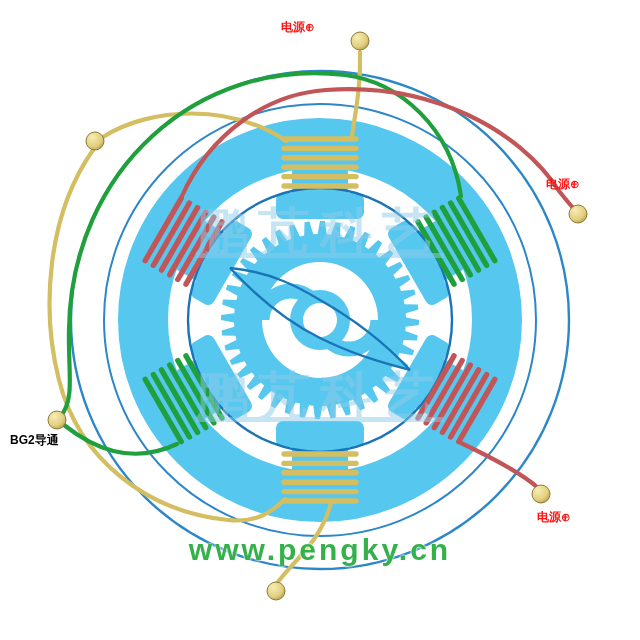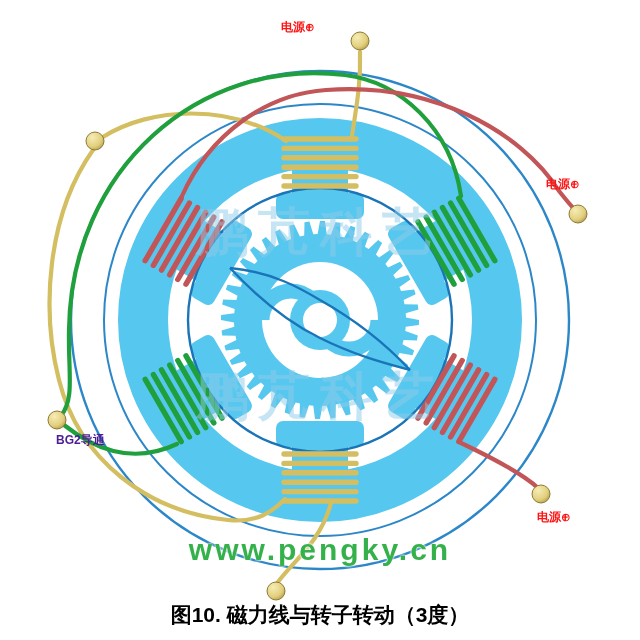--- a/index.html
+++ b/index.html
@@ -1,21 +1,21 @@
 <!DOCTYPE html>
 <html><head>
 <meta charset="utf-8">
 <style>
   html,body{margin:0;padding:0;background:#ffffff;}
   #stage{position:relative;width:640px;height:640px;background:#ffffff;overflow:hidden;
          font-family:"Liberation Sans", sans-serif;}
   #motor-svg{position:absolute;left:0;top:0;}
   .lbl{position:absolute;font-weight:bold;font-size:12px;white-space:nowrap;z-index:5;}
   .watermark{position:absolute;left:0;width:100%;text-align:center;font-size:52px;font-weight:bold;
-             letter-spacing:10px;opacity:0.5;z-index:4;pointer-events:none;}
+             letter-spacing:10px;opacity:0.5;z-index:4;pointer-events:none;text-decoration:underline;}
   #website{position:absolute;left:0;top:533px;width:100%;text-align:center;font-size:30px;
            font-weight:bold;letter-spacing:3px;z-index:5;text-shadow:0 0 3px #ffffff,0 0 2px #ffffff;}
   #caption{position:absolute;left:0;top:601px;width:100%;text-align:center;font-size:21px;
            font-weight:bold;z-index:5;}
 </style>
 </head>
 <body>
 
 <div id="stage">
 
@@ -127,17 +127,16 @@
       <circle cx="541" cy="494" r="9" fill="url(#ballG)" stroke="#8D7A35" stroke-width="1"></circle>
       <circle cx="276" cy="591" r="9" fill="url(#ballG)" stroke="#8D7A35" stroke-width="1"></circle>
     </svg>
 
   <div class="watermark" style="top: 198px; color: rgb(143, 204, 234);">鹏芃科艺</div>
   <div class="watermark" style="top: 362px; color: rgb(143, 204, 234);">鹏芃科艺</div>
 
   <div class="lbl" style="left: 281px; top: 19px; color: rgb(255, 18, 18);">电源⊕</div>
   <div class="lbl" style="left: 546px; top: 176px; color: rgb(255, 18, 18);">电源⊕</div>
   <div class="lbl" style="left: 537px; top: 509px; color: rgb(255, 18, 18);">电源⊕</div>
-  <div class="lbl" style="left: 10px; top: 432px; color: #4c1d95; margin-left: 46px;">BG2导通</div>
+  <div class="lbl" style="left: 10px; top: 432px; color: #000000;">BG2导通</div>
 
   <div id="website" style="color: rgb(53, 177, 75);">www.pengky.cn</div>
-  <div id="caption" style="color: rgb(0, 0, 0);">图10. 磁力线与转子转动（3度）</div>
 </div>
 
 </body></html>

